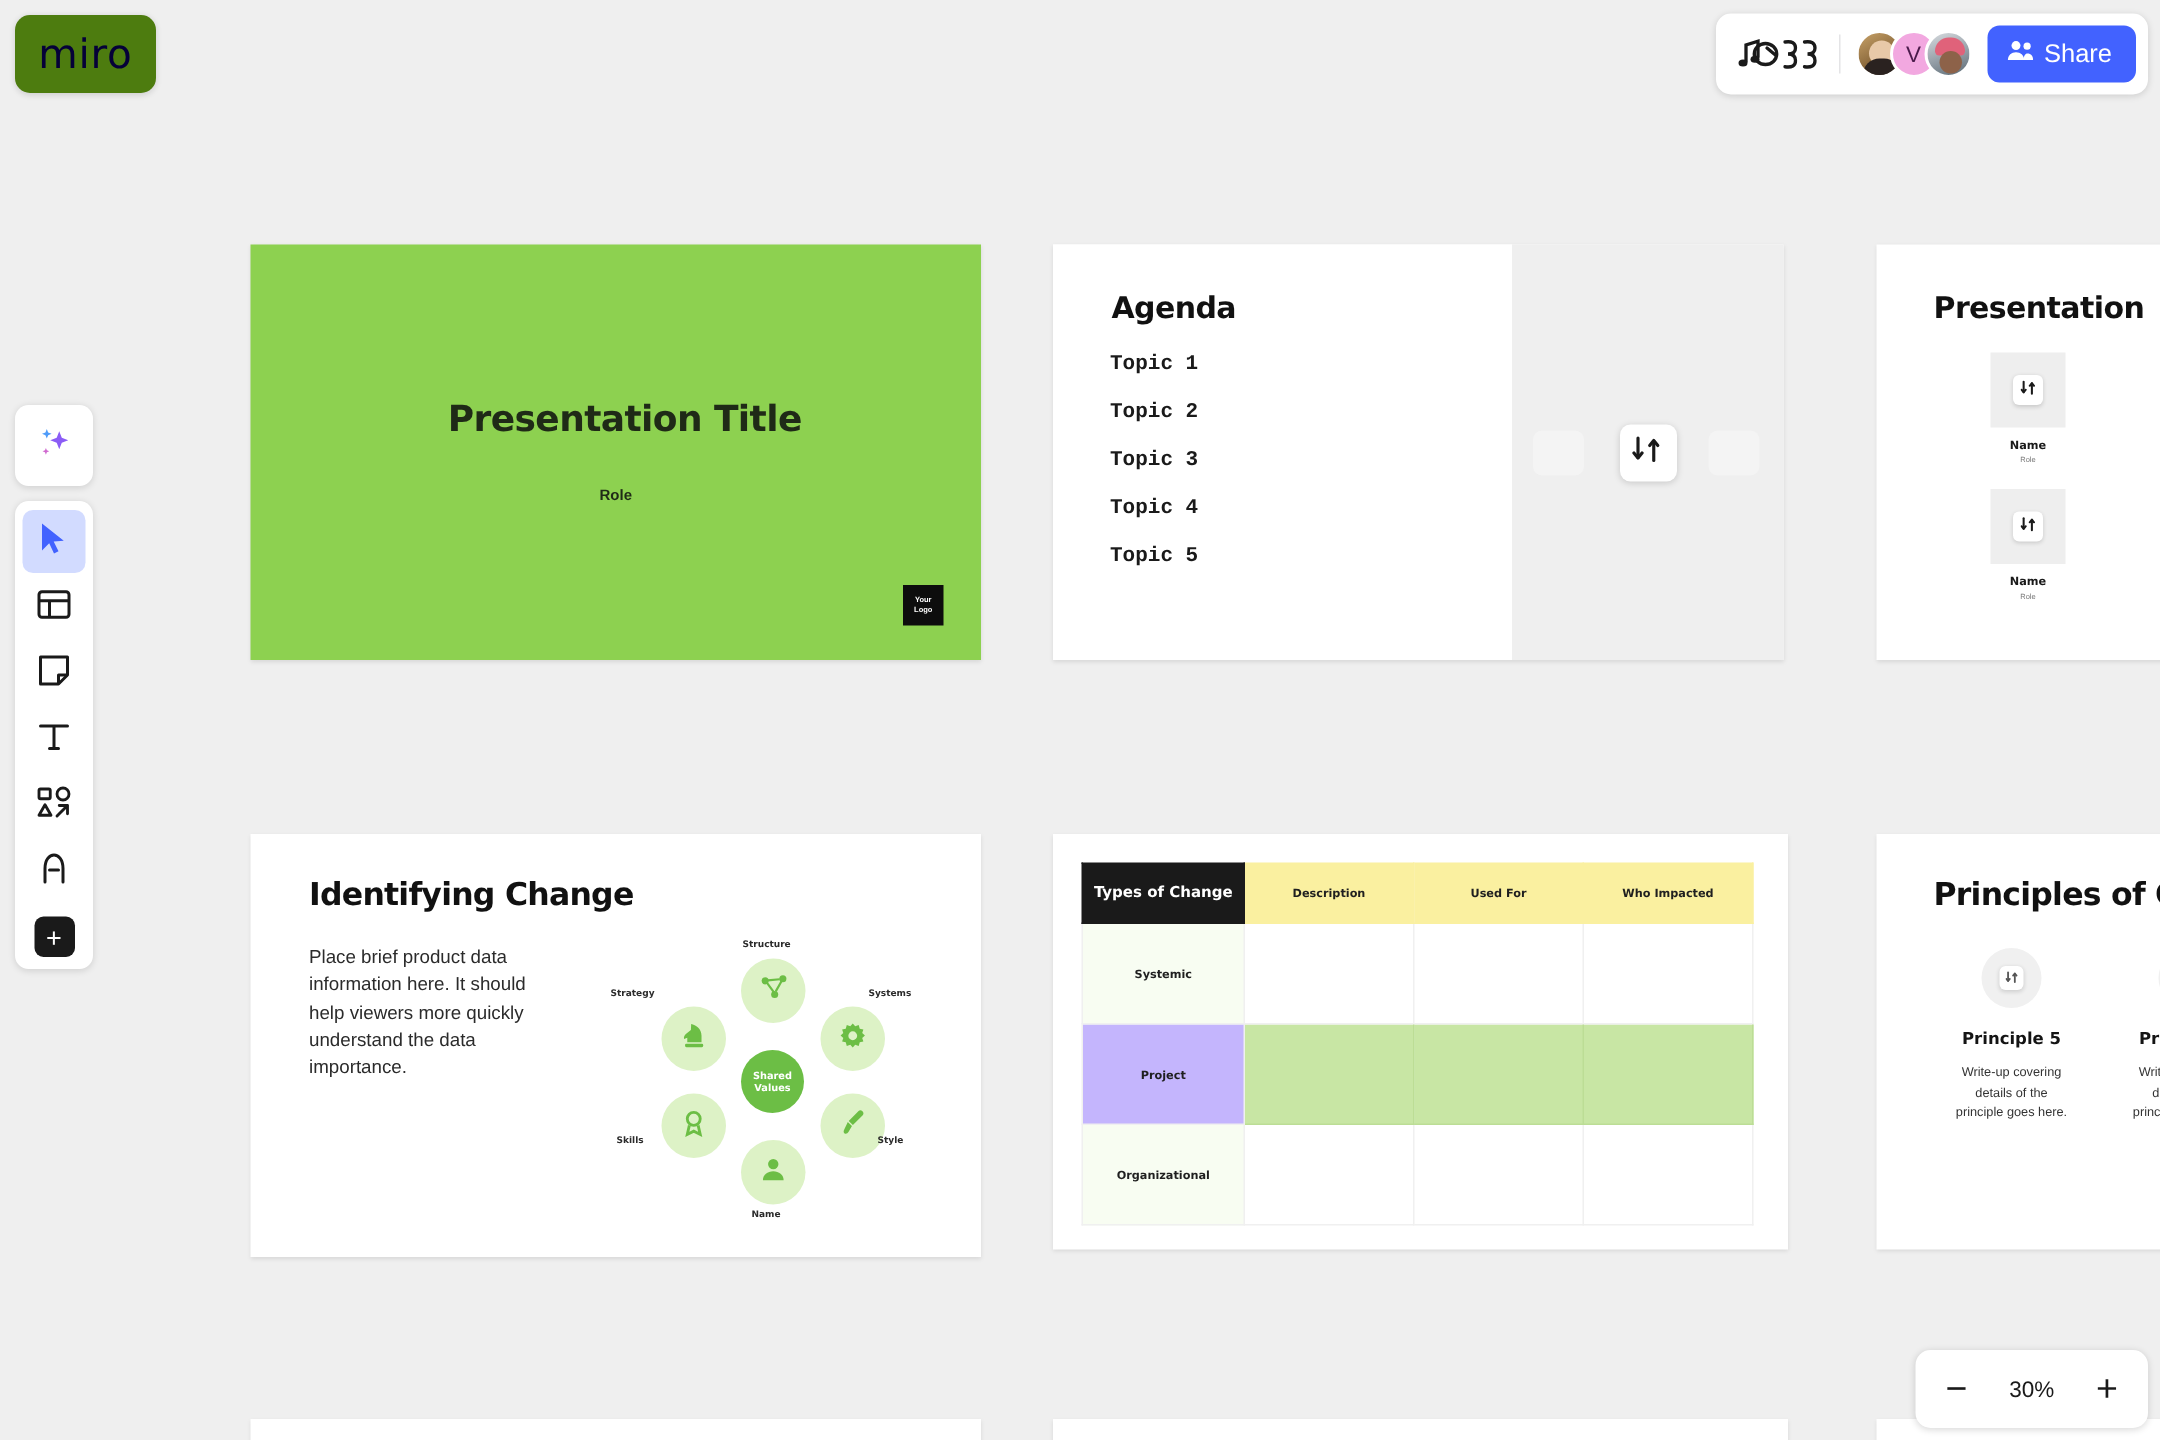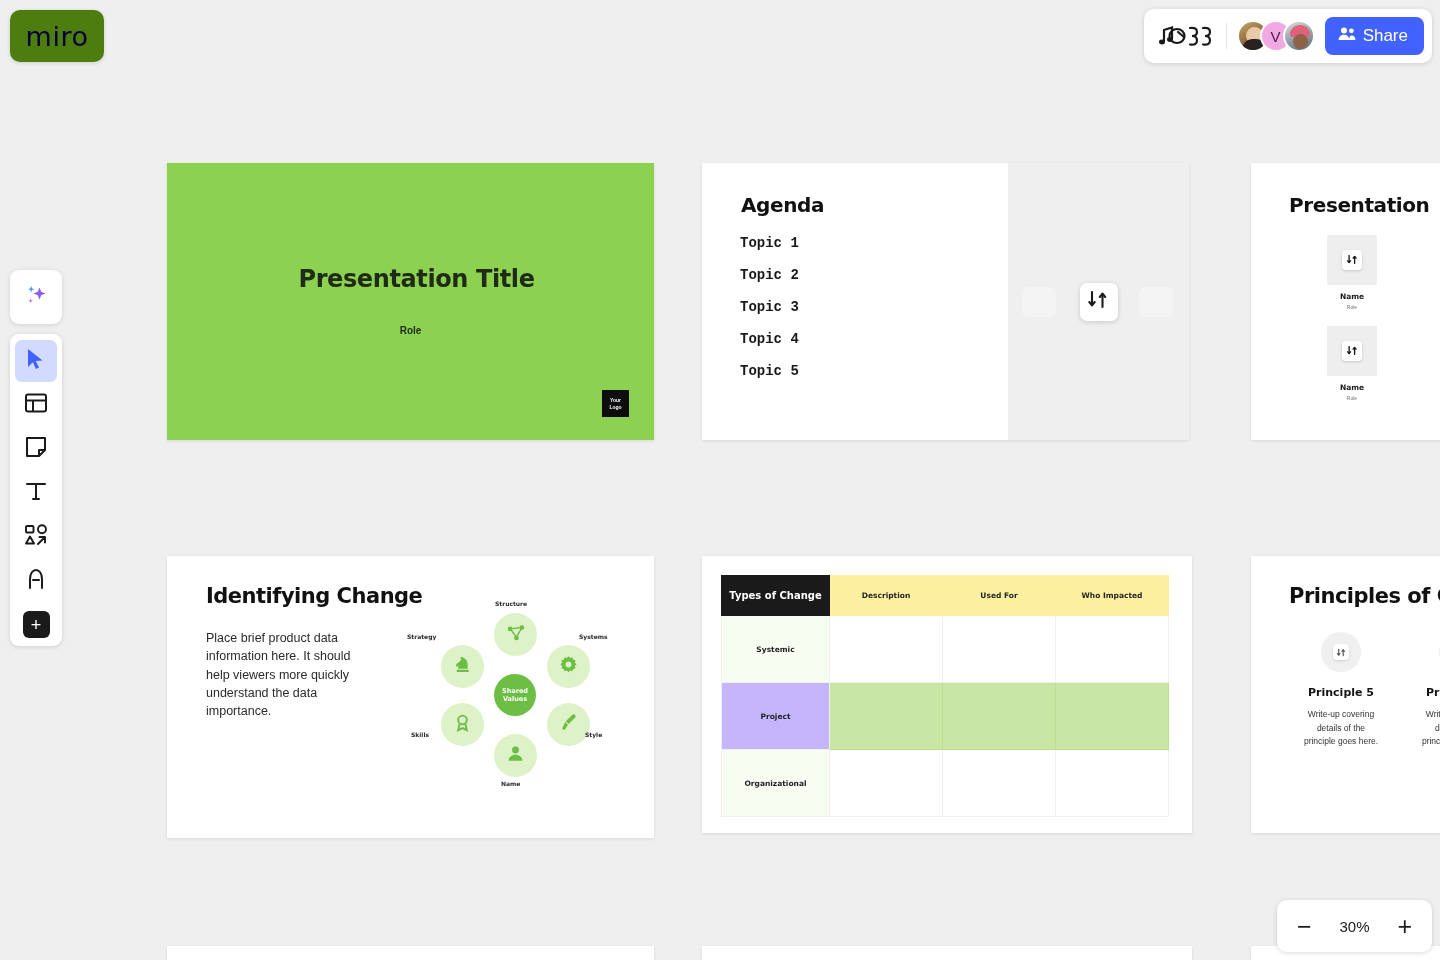--- a/index.html
+++ b/index.html
@@ -206,21 +206,21 @@
   #slide-identify { left: 167px; top: 556px; width: 487px; height: 282px; }
   #slide-identify h2 {
     position: absolute; left: 39px; top: 28px;
     font-size: 21px; font-family: "DejaVu Sans", sans-serif;
     font-weight: bold; letter-spacing: -.5px; color: #111;
   }
   #slide-identify .body-copy {
     position: absolute; left: 39px; top: 73px; width: 155px;
     font-size: 12.5px; line-height: 1.46; color: #2b2b2b;
   }
-  .wheel { position: absolute; left: 240px; top: 44px; width: 216px; height: 190px; }
+  .wheel { position: absolute; left: 240px; top: 70px; width: 216px; height: 190px; }
   .node {
     position: absolute; width: 43px; height: 43px; border-radius: 50%;
     background: #ddf2c6; display: flex; align-items: center; justify-content: center;
   }
   .node.center {
     width: 42px; height: 42px; background: #6cbe45;
     color: #fff; font-size: 6.5px; font-weight: bold;
     text-align: center; line-height: 1.25;
     font-family: "DejaVu Sans", sans-serif;
   }

